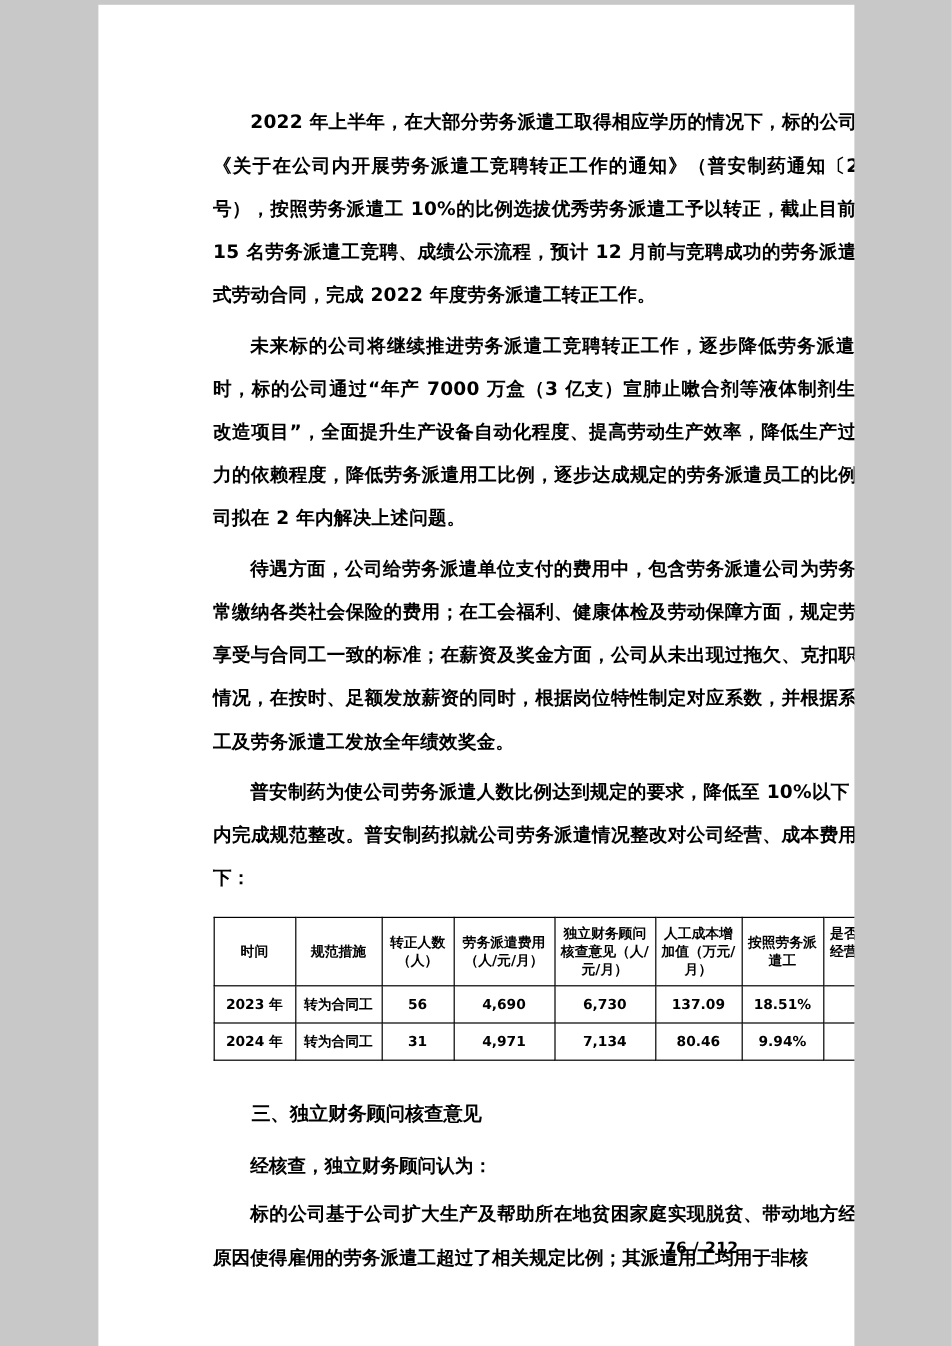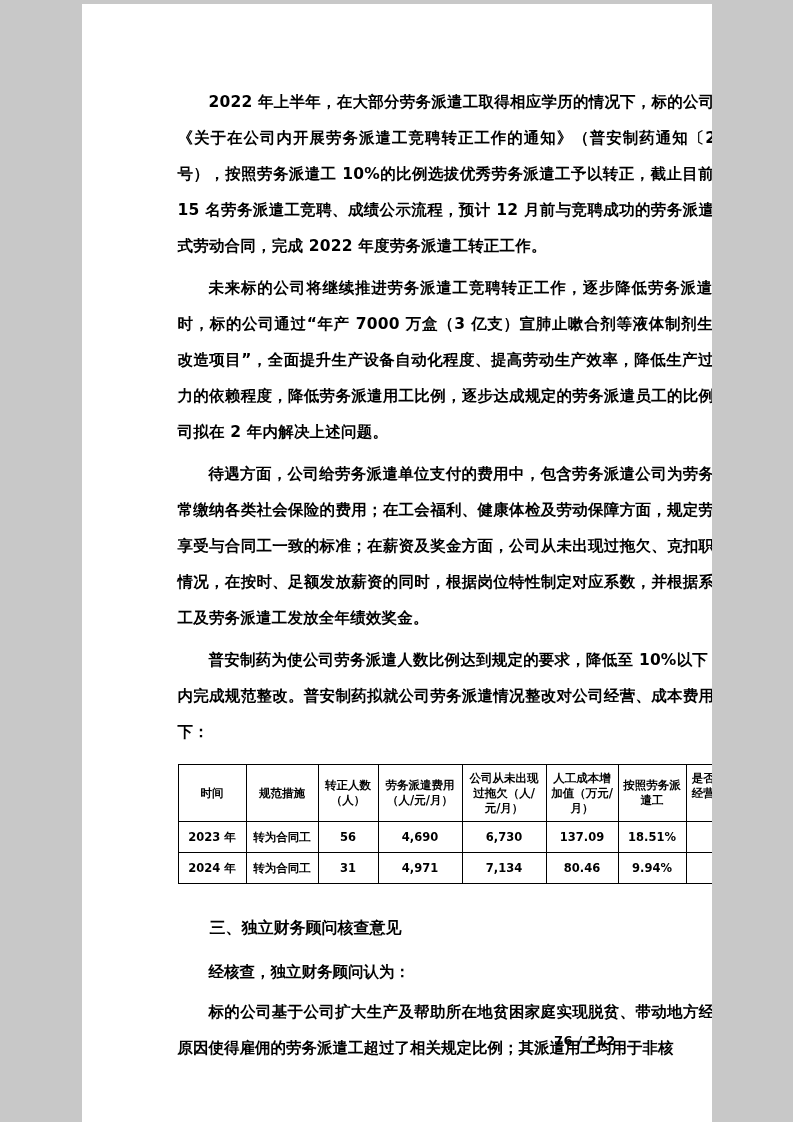--- a/index.html
+++ b/index.html
@@ -106,21 +106,21 @@
         <col style="width:72px">
         <col style="width:68px">
         <col style="width:92px">
       </colgroup>
       <thead>
         <tr>
           <th>时间</th>
           <th>规范措施</th>
           <th>转正人数（人）</th>
           <th>劳务派遣费用（人/元/月）</th>
-          <th>公司从未出现过拖欠（人/元/月）</th>
+          <th>独立财务顾问核查意见（人/元/月）</th>
           <th>人工成本增加值（万元/月）</th>
           <th>按照劳务派遣工</th>
           <th>是否对公司生产经营造成重大影响</th>
         </tr>
       </thead>
       <tbody>
         <tr>
           <td>2023 年</td>
           <td>转为合同工</td>
           <td class="num">56</td>

